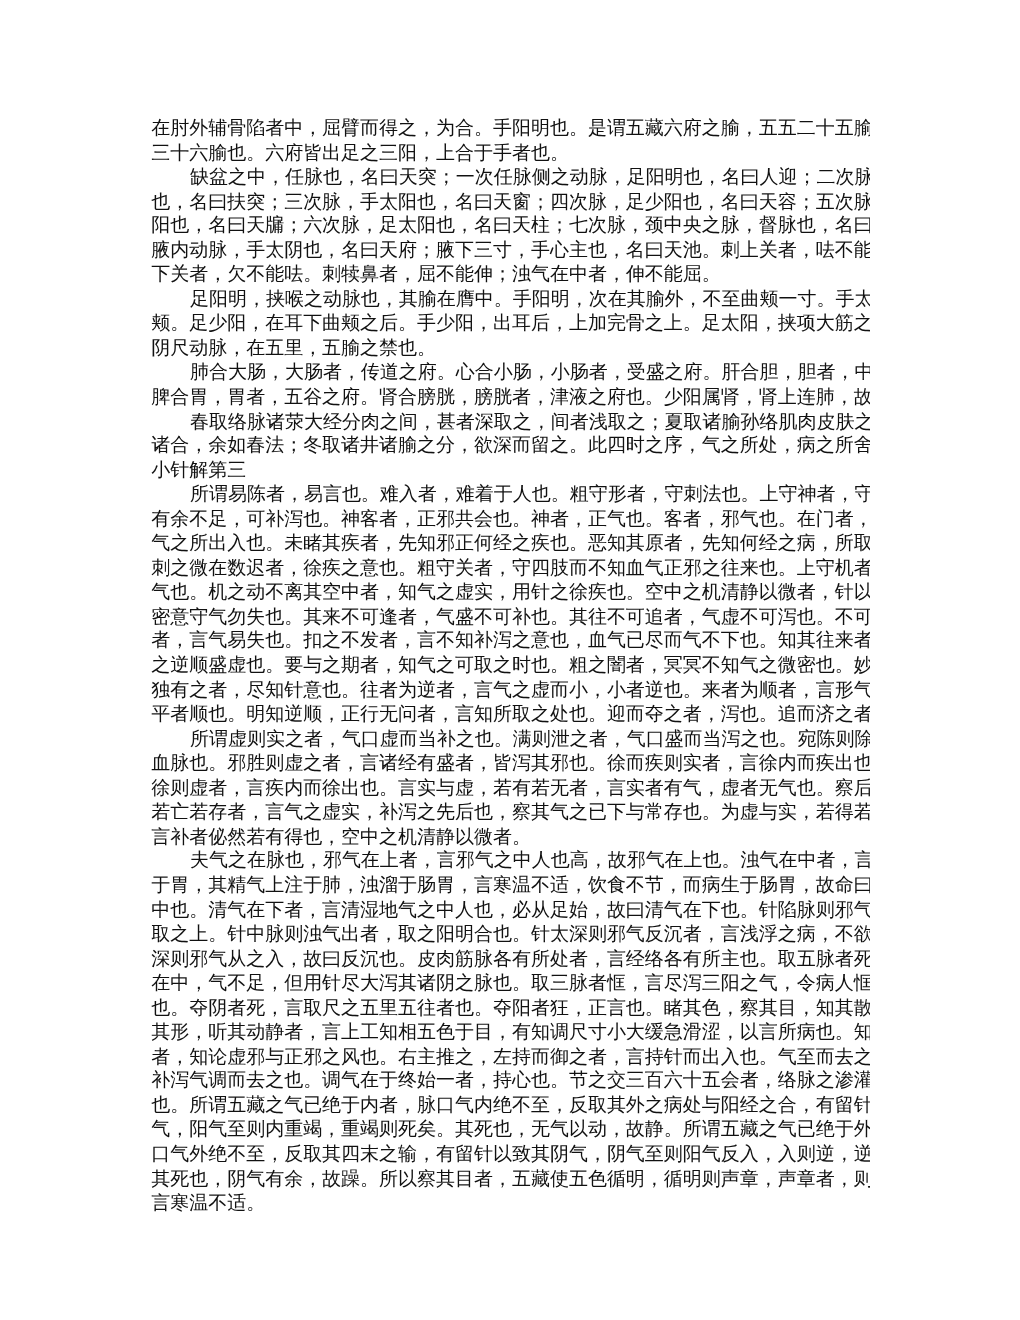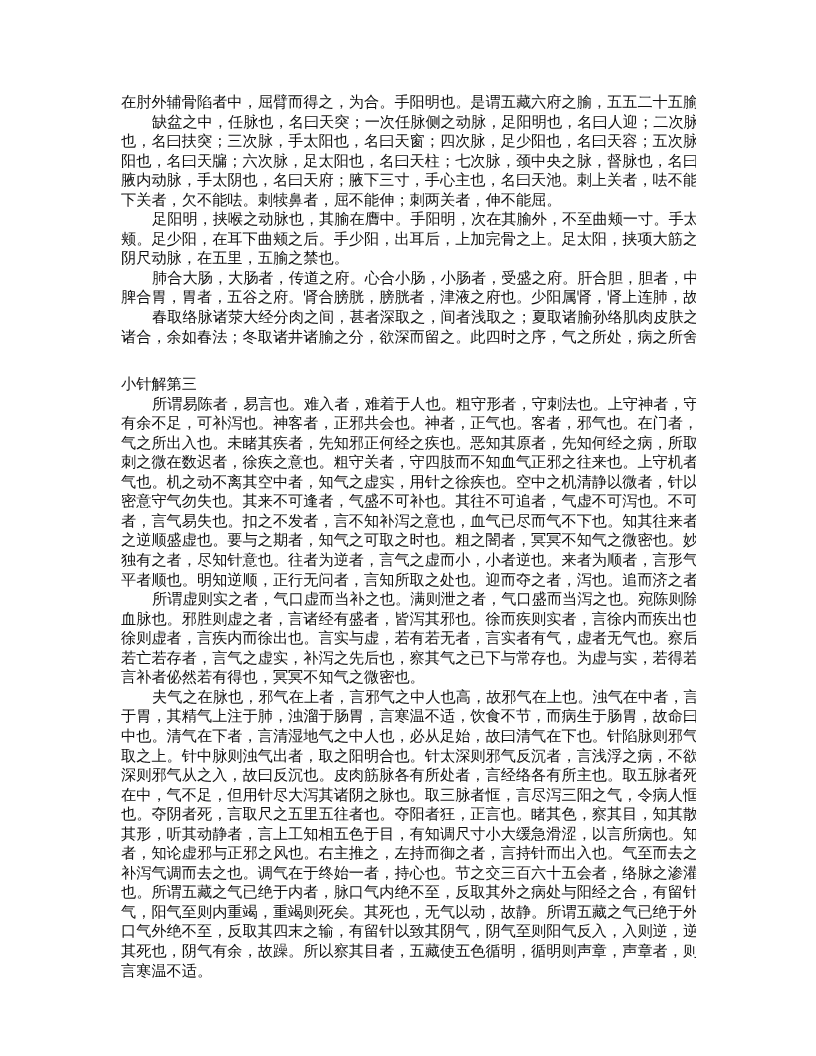--- a/index.html
+++ b/index.html
@@ -16,32 +16,33 @@
   .line {
     height: 19.55px;
     line-height: 19.55px;
     white-space: nowrap;
     text-align: justify;
     text-align-last: justify;
     overflow: hidden;
   }
   .line.last { text-align-last: left; }
   .line.indent { padding-left: 31px; }
-  .heading { text-align-last: left; margin-top: 28px; }
+  .heading { text-align-last: left; }
 </style>
 </head>
 <body>
 
 <div class="page" id="page">
     <div class="line">在肘外辅骨陷者中，屈臂而得之，为合。手阳明也。是谓五藏六府之腧，五五二十五腧，六六</div>
+    <div class="line last">三十六腧也。六府皆出足之三阳，上合于手者也。</div>
     <div class="line indent">缺盆之中，任脉也，名曰天突；一次任脉侧之动脉，足阳明也，名曰人迎；二次脉，手阳明</div>
     <div class="line">也，名曰扶突；三次脉，手太阳也，名曰天窗；四次脉，足少阳也，名曰天容；五次脉，手少</div>
     <div class="line">阳也，名曰天牖；六次脉，足太阳也，名曰天柱；七次脉，颈中央之脉，督脉也，名曰风府。</div>
     <div class="line">腋内动脉，手太阴也，名曰天府；腋下三寸，手心主也，名曰天池。刺上关者，呿不能欠；刺</div>
-    <div class="line last">下关者，欠不能呿。刺犊鼻者，屈不能伸；刺两关者，伸不能屈。</div>
+    <div class="line last">下关者，欠不能呿。刺犊鼻者，屈不能伸；浊气在中者，伸不能屈。</div>
     <div class="line indent">足阳明，挟喉之动脉也，其腧在膺中。手阳明，次在其腧外，不至曲颊一寸。手太阳，当曲</div>
     <div class="line">颊。足少阳，在耳下曲颊之后。手少阳，出耳后，上加完骨之上。足太阳，挟项大筋之中发际。</div>
     <div class="line last">阴尺动脉，在五里，五腧之禁也。</div>
     <div class="line indent">肺合大肠，大肠者，传道之府。心合小肠，小肠者，受盛之府。肝合胆，胆者，中精之府。</div>
     <div class="line">脾合胃，胃者，五谷之府。肾合膀胱，膀胱者，津液之府也。少阳属肾，肾上连肺，故将两藏。</div>
     <div class="line indent">春取络脉诸荥大经分肉之间，甚者深取之，间者浅取之；夏取诸腧孙络肌肉皮肤之上；秋取</div>
     <div class="line">诸合，余如春法；冬取诸井诸腧之分，欲深而留之。此四时之序，气之所处，病之所舍，藏之</div>
     <div class="line last heading">小针解第三</div>
     <div class="line indent">所谓易陈者，易言也。难入者，难着于人也。粗守形者，守刺法也。上守神者，守人之血气</div>
     <div class="line">有余不足，可补泻也。神客者，正邪共会也。神者，正气也。客者，邪气也。在门者，邪循正</div>
@@ -50,21 +51,21 @@
     <div class="line">气也。机之动不离其空中者，知气之虚实，用针之徐疾也。空中之机清静以微者，针以得气，</div>
     <div class="line">密意守气勿失也。其来不可逢者，气盛不可补也。其往不可追者，气虚不可泻也。不可挂以发</div>
     <div class="line">者，言气易失也。扣之不发者，言不知补泻之意也，血气已尽而气不下也。知其往来者，知气</div>
     <div class="line">之逆顺盛虚也。要与之期者，知气之可取之时也。粗之闇者，冥冥不知气之微密也。妙哉！工</div>
     <div class="line">独有之者，尽知针意也。往者为逆者，言气之虚而小，小者逆也。来者为顺者，言形气之平，</div>
     <div class="line last">平者顺也。明知逆顺，正行无问者，言知所取之处也。迎而夺之者，泻也。追而济之者，补也。</div>
     <div class="line indent">所谓虚则实之者，气口虚而当补之也。满则泄之者，气口盛而当泻之也。宛陈则除之者，去</div>
     <div class="line">血脉也。邪胜则虚之者，言诸经有盛者，皆泻其邪也。徐而疾则实者，言徐内而疾出也。疾而</div>
     <div class="line">徐则虚者，言疾内而徐出也。言实与虚，若有若无者，言实者有气，虚者无气也。察后与先，</div>
     <div class="line">若亡若存者，言气之虚实，补泻之先后也，察其气之已下与常存也。为虚与实，若得若失者，</div>
-    <div class="line last">言补者佖然若有得也，冥冥不知气之微密也。</div>
+    <div class="line last">言补者佖然若有得也，空中之机清静以微者。</div>
     <div class="line indent">夫气之在脉也，邪气在上者，言邪气之中人也高，故邪气在上也。浊气在中者，言水谷皆入</div>
     <div class="line">于胃，其精气上注于肺，浊溜于肠胃，言寒温不适，饮食不节，而病生于肠胃，故命曰浊气在</div>
     <div class="line">中也。清气在下者，言清湿地气之中人也，必从足始，故曰清气在下也。针陷脉则邪气出者，</div>
     <div class="line">取之上。针中脉则浊气出者，取之阳明合也。针太深则邪气反沉者，言浅浮之病，不欲深刺也，</div>
     <div class="line">深则邪气从之入，故曰反沉也。皮肉筋脉各有所处者，言经络各有所主也。取五脉者死，言病</div>
     <div class="line">在中，气不足，但用针尽大泻其诸阴之脉也。取三脉者恇，言尽泻三阳之气，令病人恇然不复</div>
     <div class="line">也。夺阴者死，言取尺之五里五往者也。夺阳者狂，正言也。睹其色，察其目，知其散复，一</div>
     <div class="line">其形，听其动静者，言上工知相五色于目，有知调尺寸小大缓急滑涩，以言所病也。知其邪正</div>
     <div class="line">者，知论虚邪与正邪之风也。右主推之，左持而御之者，言持针而出入也。气至而去之者，言</div>
     <div class="line">补泻气调而去之也。调气在于终始一者，持心也。节之交三百六十五会者，络脉之渗灌诸节者</div>

